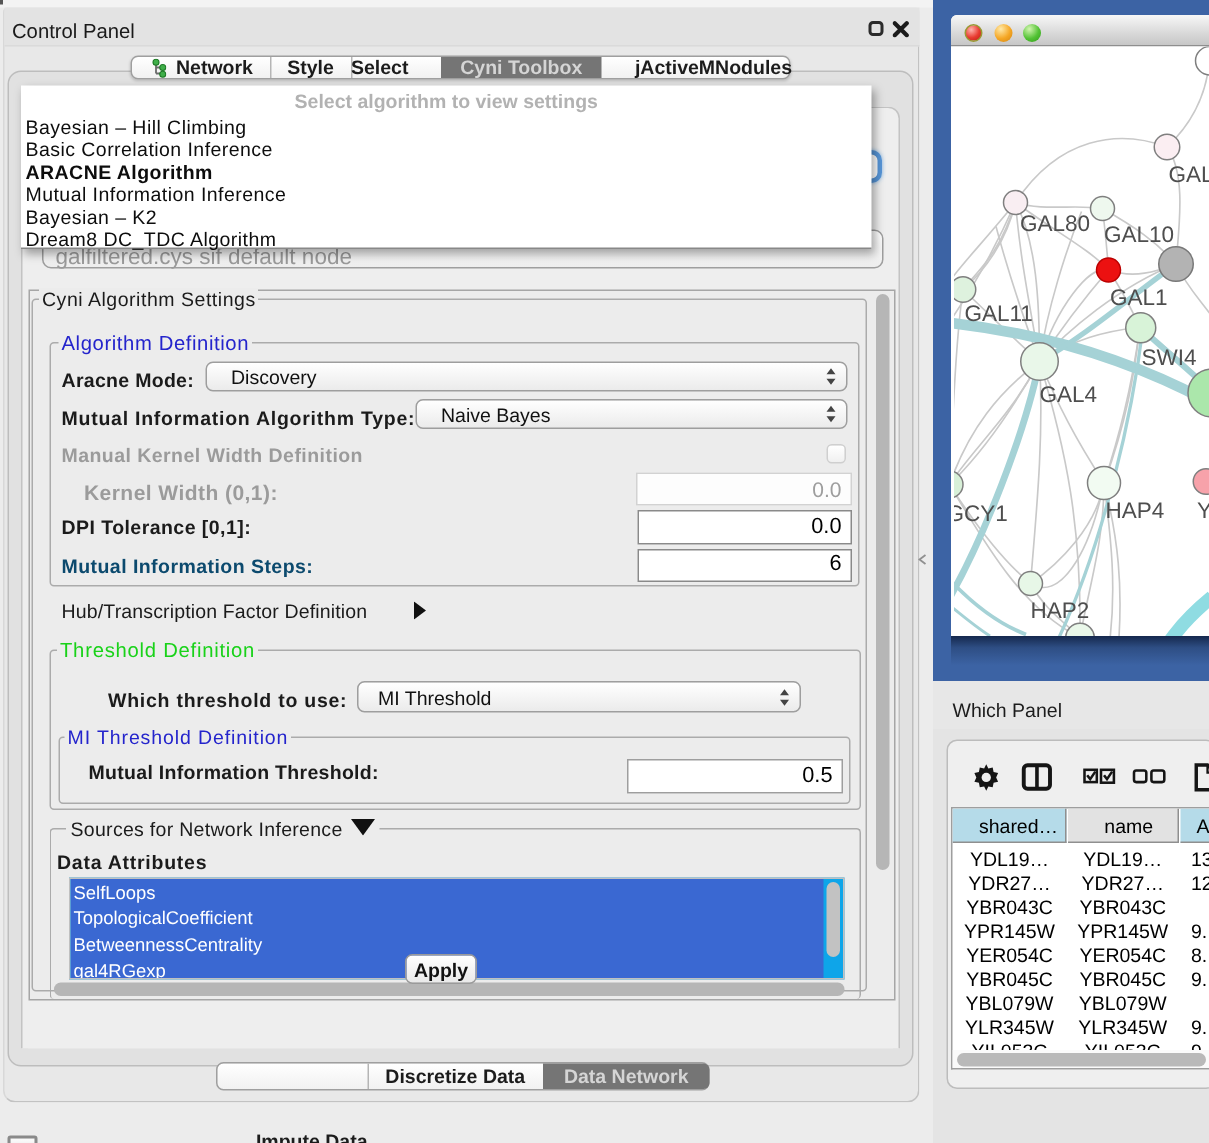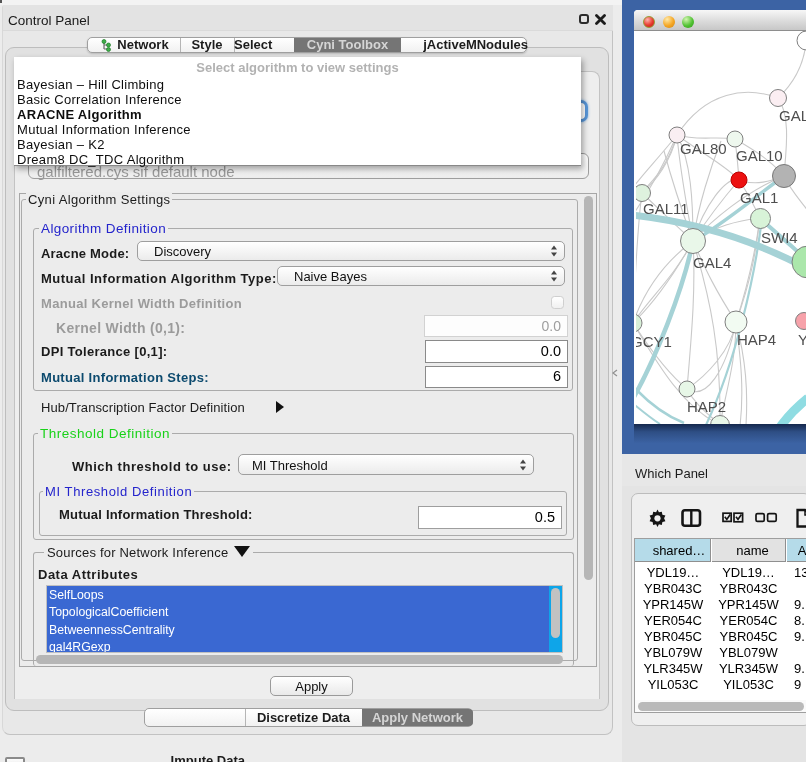--- a/index.html
+++ b/index.html
@@ -141,20 +141,21 @@
   <path d="M157.5,6 h7.5 l5,5 v11.5 h-12.5 z" fill="none" stroke="#151515" stroke-width="2.3"></path>
   <path d="M165,6 v5 h5" fill="none" stroke="#151515" stroke-width="1.5"></path>
 </svg>
 
 <div class="abs" style="left:634px;top:538px;width:172px;height:175px;background:#fff;border:1px solid #9e9e9e;border-right:none;overflow:hidden;font-size:13px;">
   <div class="abs" style="left:0;top:0;width:76px;height:23px;background:#b5dbe9;border-right:1px solid #8f8f8f;border-bottom:1px solid #8f8f8f;text-align:center;line-height:23px;padding-left:13px;">shared…</div>
   <div class="abs" style="left:77px;top:0;width:74px;height:23px;background:#e2e2e2;border-right:1px solid #8f8f8f;border-bottom:1px solid #8f8f8f;text-align:center;line-height:23px;padding-left:8px;">name</div>
   <div class="abs" style="left:152px;top:0;width:30px;height:23px;background:#b5dbe9;border-bottom:1px solid #8f8f8f;text-align:center;line-height:23px;">A</div>
   <div class="abs" style="left:0;top:26px;width:172px;line-height:16px;color:#000;white-space:nowrap;">
     <div><span style="display:inline-block;width:76px;text-align:center;">YDL19…</span><span style="display:inline-block;width:75px;text-align:center;">YDL19…</span><span style="padding-left:8px;">13</span></div>
+    <div><span style="display:inline-block;width:76px;text-align:center;">YDR27…</span><span style="display:inline-block;width:75px;text-align:center;">YDR27…</span><span style="padding-left:8px;">12</span></div>
     <div><span style="display:inline-block;width:76px;text-align:center;">YBR043C</span><span style="display:inline-block;width:75px;text-align:center;">YBR043C</span><span></span></div>
     <div><span style="display:inline-block;width:76px;text-align:center;">YPR145W</span><span style="display:inline-block;width:75px;text-align:center;">YPR145W</span><span style="padding-left:8px;">9.</span></div>
     <div><span style="display:inline-block;width:76px;text-align:center;">YER054C</span><span style="display:inline-block;width:75px;text-align:center;">YER054C</span><span style="padding-left:8px;">8.</span></div>
     <div><span style="display:inline-block;width:76px;text-align:center;">YBR045C</span><span style="display:inline-block;width:75px;text-align:center;">YBR045C</span><span style="padding-left:8px;">9.</span></div>
     <div><span style="display:inline-block;width:76px;text-align:center;">YBL079W</span><span style="display:inline-block;width:75px;text-align:center;">YBL079W</span><span></span></div>
     <div><span style="display:inline-block;width:76px;text-align:center;">YLR345W</span><span style="display:inline-block;width:75px;text-align:center;">YLR345W</span><span style="padding-left:8px;">9.</span></div>
     <div><span style="display:inline-block;width:76px;text-align:center;">YIL053C</span><span style="display:inline-block;width:75px;text-align:center;">YIL053C</span><span style="padding-left:8px;">9</span></div>
   </div>
   <div class="abs" style="left:0px;top:161px;width:172px;height:13px;background:#fafafa;">
     <div class="abs" style="left:3px;top:2px;width:166px;height:9px;background:#b9b9b9;border-radius:5px;"></div>
@@ -261,27 +262,27 @@
 <div class="abs" style="left:46px;top:585px;width:517px;height:68px;background:#0ea5e9;border:1px solid #c0c0c0;overflow:hidden;">
   <div class="abs" style="left:0;top:0;width:502px;height:68px;background:#3a68d2;color:#fff;font-size:12.3px;line-height:17.3px;padding:1px 0 0 2px;">
     SelfLoops<br>TopologicalCoefficient<br>BetweennessCentrality<br>gal4RGexp
   </div>
   <div class="abs" style="left:504px;top:2px;width:9px;height:50px;background:#c2c2c2;border-radius:5px;"></div>
 </div>
 
 <div class="abs" style="left:584px;top:196px;width:9px;height:384px;background:#b6b6b6;border-radius:5px;"></div>
 <div class="abs" style="left:36px;top:655px;width:527px;height:9px;background:#b6b6b6;border-radius:5px;"></div>
 
-<div class="abs" style="left:270px;top:676px;width:83px;height:20px;border:1px solid #9a9a9a;border-radius:5px;background:linear-gradient(#ffffff,#e9e9e9);text-align:center;font-size:13px;font-weight:normal;color:#111;line-height:19px;">Apply</div>
+<div class="abs" style="left:270px;top:636px;width:48px;height:20px;border:1px solid #9a9a9a;border-radius:5px;background:linear-gradient(#ffffff,#e9e9e9);text-align:center;font-size:13px;font-weight:bold;color:#111;line-height:19px;">Apply</div>
 
 <div class="abs" style="left:144px;top:708px;width:329px;height:19px;border:1px solid #9f9f9f;border-radius:5px;background:linear-gradient(#ffffff,#f1f1f1);font-size:13px;font-weight:bold;color:#1c1c1c;">
   <div class="abs" style="left:0;top:0;width:100px;height:17px;line-height:17px;text-align:right;margin-top:43px;">Impute Data</div>
   <div class="abs" style="left:100px;top:0;width:1px;height:17px;background:#b5b5b5;"></div>
   <div class="abs" style="left:100px;top:0;width:117px;height:17px;line-height:17px;text-align:center;">Discretize Data</div>
-  <div class="abs" style="left:217px;top:0;width:111px;height:17px;line-height:17px;text-align:center;background:#757575;color:#d5d5d5;border-radius:0 4px 4px 0;">Apply Network</div>
+  <div class="abs" style="left:217px;top:0;width:111px;height:17px;line-height:17px;text-align:center;background:#757575;color:#d5d5d5;border-radius:0 4px 4px 0;">Data Network</div>
 </div>
 
 <div class="abs" style="left:14px;top:57px;width:567px;height:109px;background:#fff;box-shadow:2px 3px 6px rgba(0,0,0,0.35);border-bottom:1px solid #888;">
   <div class="abs bold" style="left:0;top:3px;width:567px;text-align:center;font-size:13px;color:#b2b2b2;">Select algorithm to view settings</div>
   <div class="abs" style="left:3px;top:20px;font-size:13px;letter-spacing:0.3px;color:#0d0d0d;line-height:15px;">
     Bayesian – Hill Climbing<br>
     Basic Correlation Inference<br>
     <span class="bold">ARACNE Algorithm</span><br>
     Mutual Information Inference<br>
     Bayesian – K2<br>

